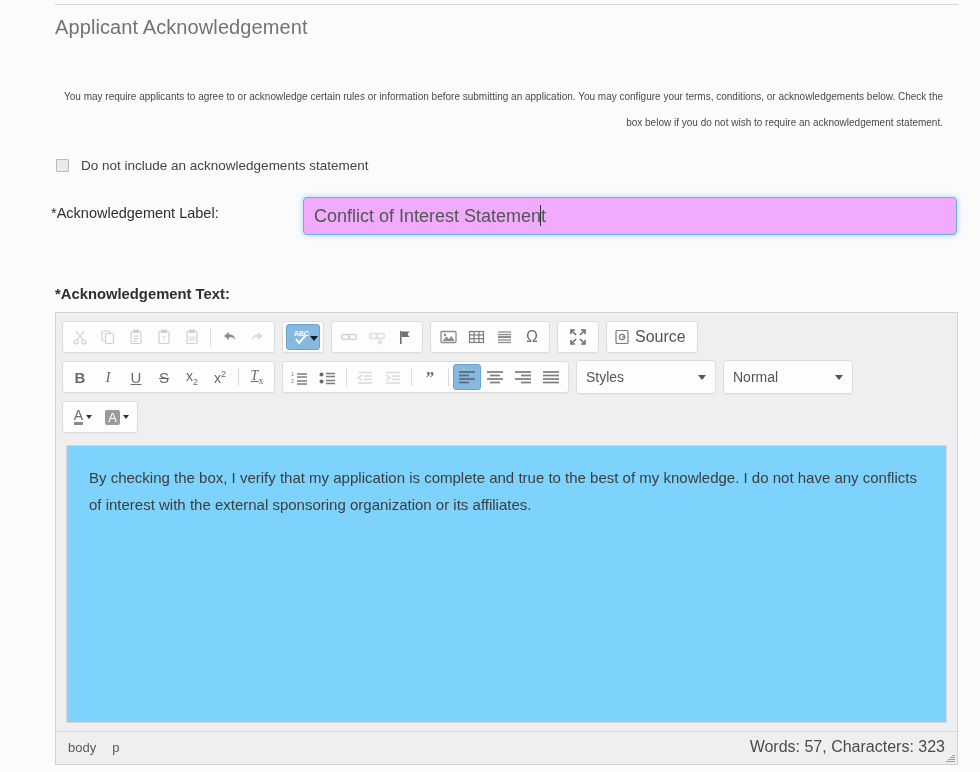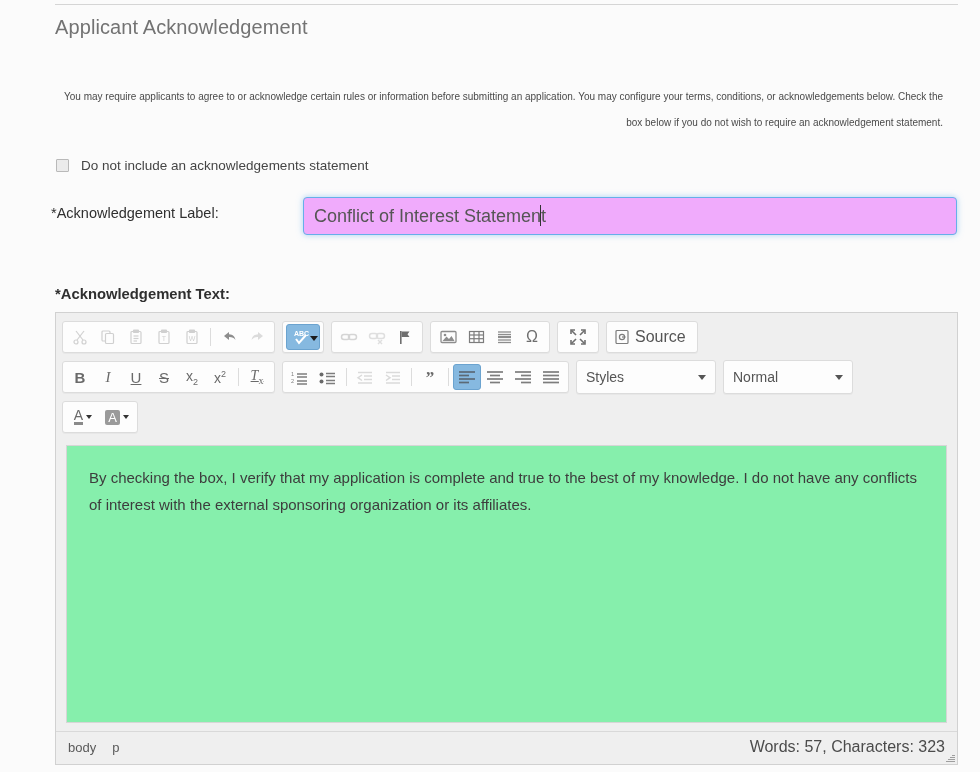--- a/index.html
+++ b/index.html
@@ -204,21 +204,21 @@
     margin-left: 8px;
   }
   .tri.sm {
     border-left: 3.5px solid transparent;
     border-right: 3.5px solid transparent;
     border-top: 4.5px solid #333;
     margin-left: 3px;
   }
   .tri.white { border-top-color: #1c1c1c; }
   .cke-contents {
-    background: #86efac;
+    background: #7dd3fc;
     border: 1px solid #d6d6d6;
     margin: 4px 10px 0 10px;
     height: 278px;
     box-sizing: border-box;
     padding: 18px 22px;
     overflow: hidden;
   }
   .cke-contents p {
     margin: 0 0 13px 0;
     font-size: 15px;

